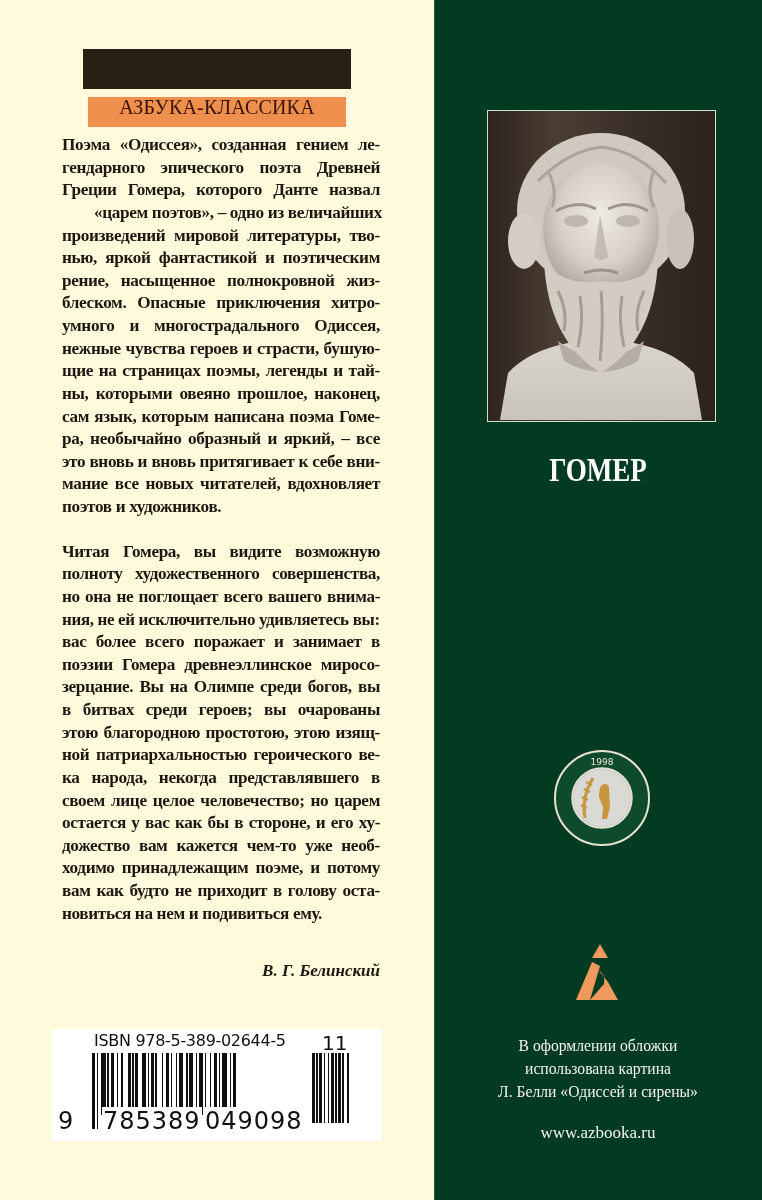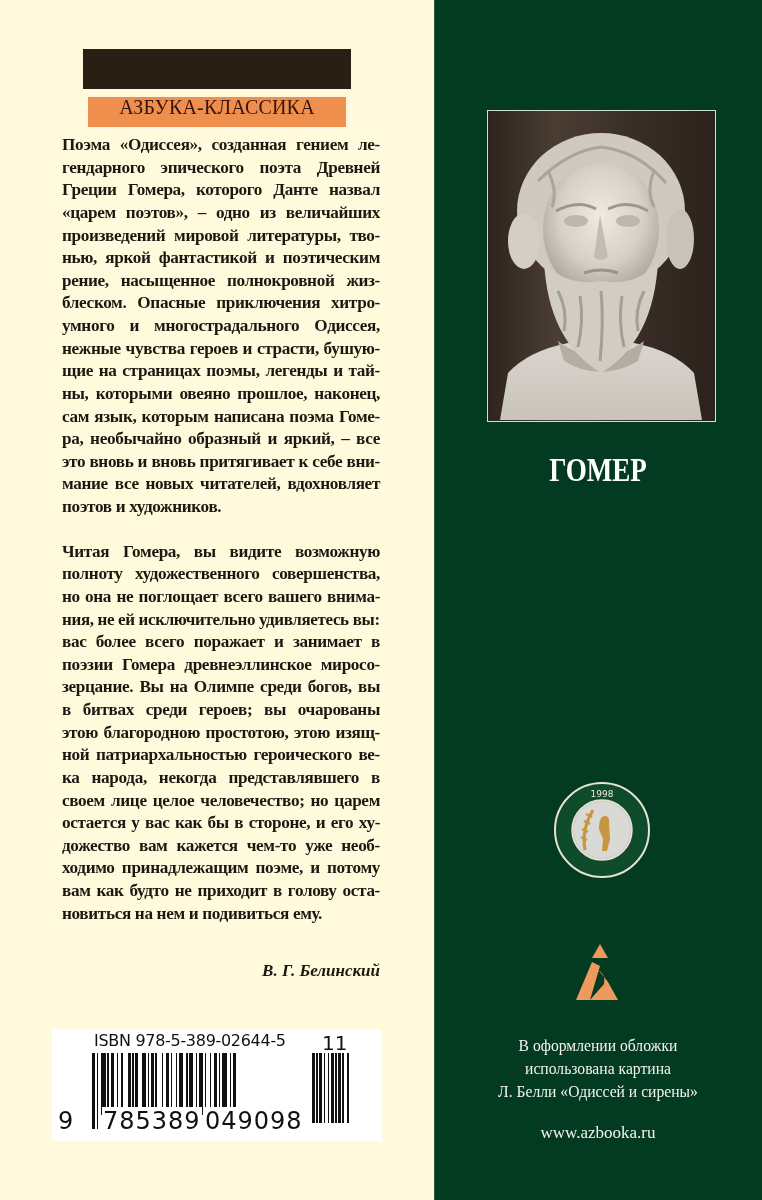--- a/index.html
+++ b/index.html
@@ -90,21 +90,21 @@
     border: 1.5px solid #cfe0d0; box-sizing: border-box; overflow: hidden;
     background: linear-gradient(90deg, #2e241d 0%, #4a3d33 30%, #3b3029 60%, #2b221b 100%);
   }
   .portrait-frame svg { display: block; }
   .author-name {
     position: absolute; left: 434px; top: 452px; width: 328px; text-align: center;
     font-family: "Liberation Serif", serif; font-weight: bold; font-size: 33px;
     color: #ffffff; letter-spacing: 0px; transform: scaleX(0.82);
   }
   .award-medal {
-    position: absolute; left: 551px; top: 780px; width: 102px; height: 100px;
+    position: absolute; left: 551px; top: 748px; width: 102px; height: 100px;
   }
   .publisher-logo {
     position: absolute; left: 576px; top: 944px; width: 42px; height: 56px;
   }
   .cover-credit {
     position: absolute; left: 434px; top: 1034px; width: 328px; text-align: center;
     font-family: "Liberation Serif", serif; font-size: 17px; line-height: 23px;
     color: #f4f4ee; transform: scaleX(0.92);
   }
   .cover-credit span { display: block; white-space: nowrap; }
@@ -121,21 +121,21 @@
     <div class="series-badge-inner">
       <span class="series-badge-text">АЗБУКА-КЛАССИКА</span>
     </div>
   </div>
 
   <div class="blurb">
     <p id="para1">
         <span class="line" style="display: block;">Поэма «Одиссея», созданная гением ле-</span>
         <span class="line" style="display: block;">гендарного эпического поэта Древней</span>
         <span class="line" style="display: block;">Греции Гомера, которого Данте назвал</span>
-        <span class="line" style="display: block;">«царем поэтов», – одно из величайших</span>
+        <span class="line" style="display: block; margin-left: 32px;">«царем поэтов», – одно из величайших</span>
         <span class="line" style="display: block;">произведений мировой литературы, тво-</span>
         <span class="line" style="display: block;">нью, яркой фантастикой и поэтическим</span>
         <span class="line" style="display: block;">рение, насыщенное полнокровной жиз-</span>
         <span class="line" style="display: block;">блеском. Опасные приключения хитро-</span>
         <span class="line" style="display: block;">умного и многострадального Одиссея,</span>
         <span class="line" style="display: block;">нежные чувства героев и страсти, бушую-</span>
         <span class="line" style="display: block;">щие на страницах поэмы, легенды и тай-</span>
         <span class="line" style="display: block;">ны, которыми овеяно прошлое, наконец,</span>
         <span class="line" style="display: block;">сам язык, которым написана поэма Гоме-</span>
         <span class="line" style="display: block;">ра, необычайно образный и яркий, – все</span>

